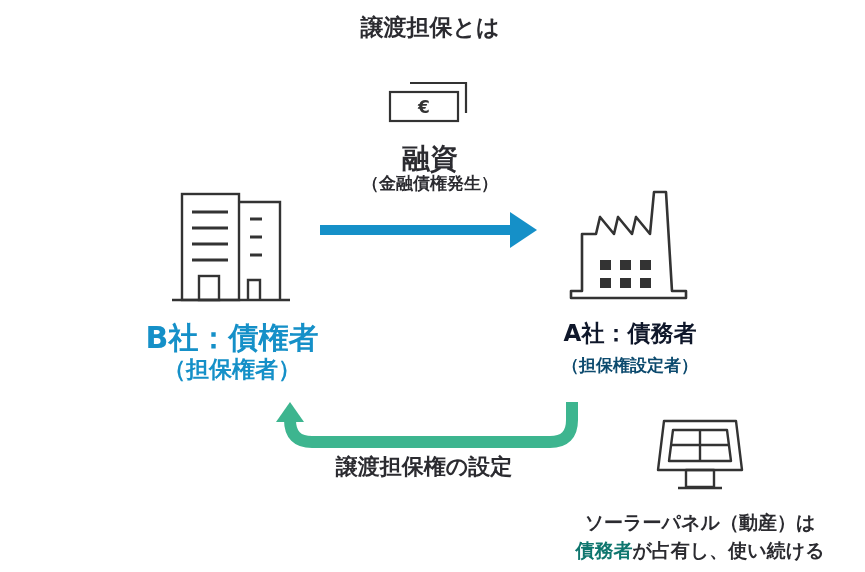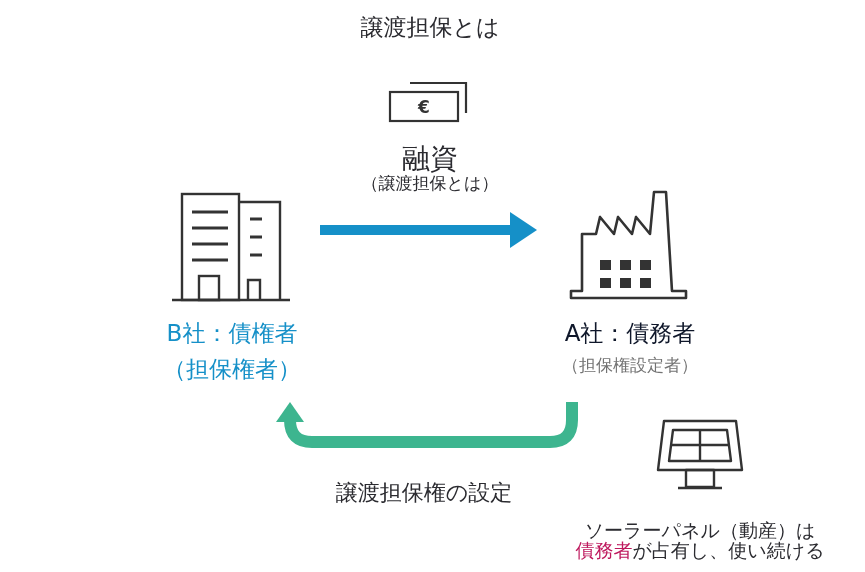--- a/index.html
+++ b/index.html
@@ -1,45 +1,45 @@
 <!DOCTYPE html>
 <html><head>
 <meta charset="utf-8">
 <style>
   html, body { margin:0; padding:0; background:#ffffff; }
   body { width:865px; height:572px; position:relative; overflow:hidden;
          font-family:"DejaVu Sans", "Liberation Sans", sans-serif; color:#2b2b30; }
-  .txt { position:absolute; white-space:nowrap; font-weight:normal; text-align:right; transform:translateX(-50%); }
+  .txt { position:absolute; white-space:nowrap; font-weight:bold; text-align:right; transform:translateX(-50%); }
   .title { left:430px; top:12px; font-size:23px; }
   .loan-main { left:430px; top:140px; font-size:28px; }
   .loan-sub { left:430px; top:172px; font-size:17px; }
-  .b-label { left:232px; top:318px; font-size:23px; color:#1590c8; }
+  .b-label { left:232px; top:318px; font-size:30px; color:#1590c8; }
   .b-sub { left:232px; top:354px; font-size:23px; color:#1590c8; }
   .a-label { left:630px; top:318px; font-size:23px; color:#0f172a; }
-  .a-sub { left:630px; top:354px; font-size:17px; color:#737373; }
-  .transfer { left:424px; top:478px; font-size:22px; }
-  .note1 { left:700px; top:510px; font-size:19px;margin-top:8px; }
+  .a-sub { left:630px; top:354px; font-size:17px; color:#0c4a6e; }
+  .transfer { left:424px; top:452px; font-size:22px; }
+  .note1 { left:700px; top:510px; font-size:19px; }
   .note2 { left:700px; top:538px; font-size:19px; }
-  .accent-green { color:#be185d; }
+  .accent-green { color:#0f766e; }
   svg.icon { position:absolute; overflow:visible; }
   svg.overlay { position:absolute; left:0; top:0; }
 </style>
 </head>
 <body>
 
 <div class="txt title">譲渡担保とは</div>
 
 <svg class="icon" style="left:388px; top:80px;" width="82" height="44" viewBox="0 0 82 44">
   <polyline points="22,3 78,3 78,33" fill="none" stroke="#333" stroke-width="2.2"></polyline>
   <rect x="2" y="12" width="68" height="29" fill="#fff" stroke="#333" stroke-width="2.2"></rect>
   <text x="36" y="33" text-anchor="middle" font-size="17" font-weight="bold" fill="#333" font-family="DejaVu Sans, sans-serif">€</text>
 </svg>
 
 <div class="txt loan-main">融資</div>
-<div class="txt loan-sub">（譲渡担保とは）</div>
+<div class="txt loan-sub">（金融債権発生）</div>
 
 <svg class="overlay" width="865" height="572" style="pointer-events:none;">
   <rect x="320" y="225" width="192" height="10" fill="#1590c8"></rect>
   <polygon points="510,212 537,230 510,248" fill="#1590c8"></polygon>
 </svg>
 
 <svg class="icon" style="left:172px; top:192px;" width="120" height="112" viewBox="0 0 120 112">
   <g fill="none" stroke="#333" stroke-width="2.4">
     <rect x="10" y="2" width="57" height="106"></rect>
     <polyline points="67,10 108,10 108,108"></polyline>

